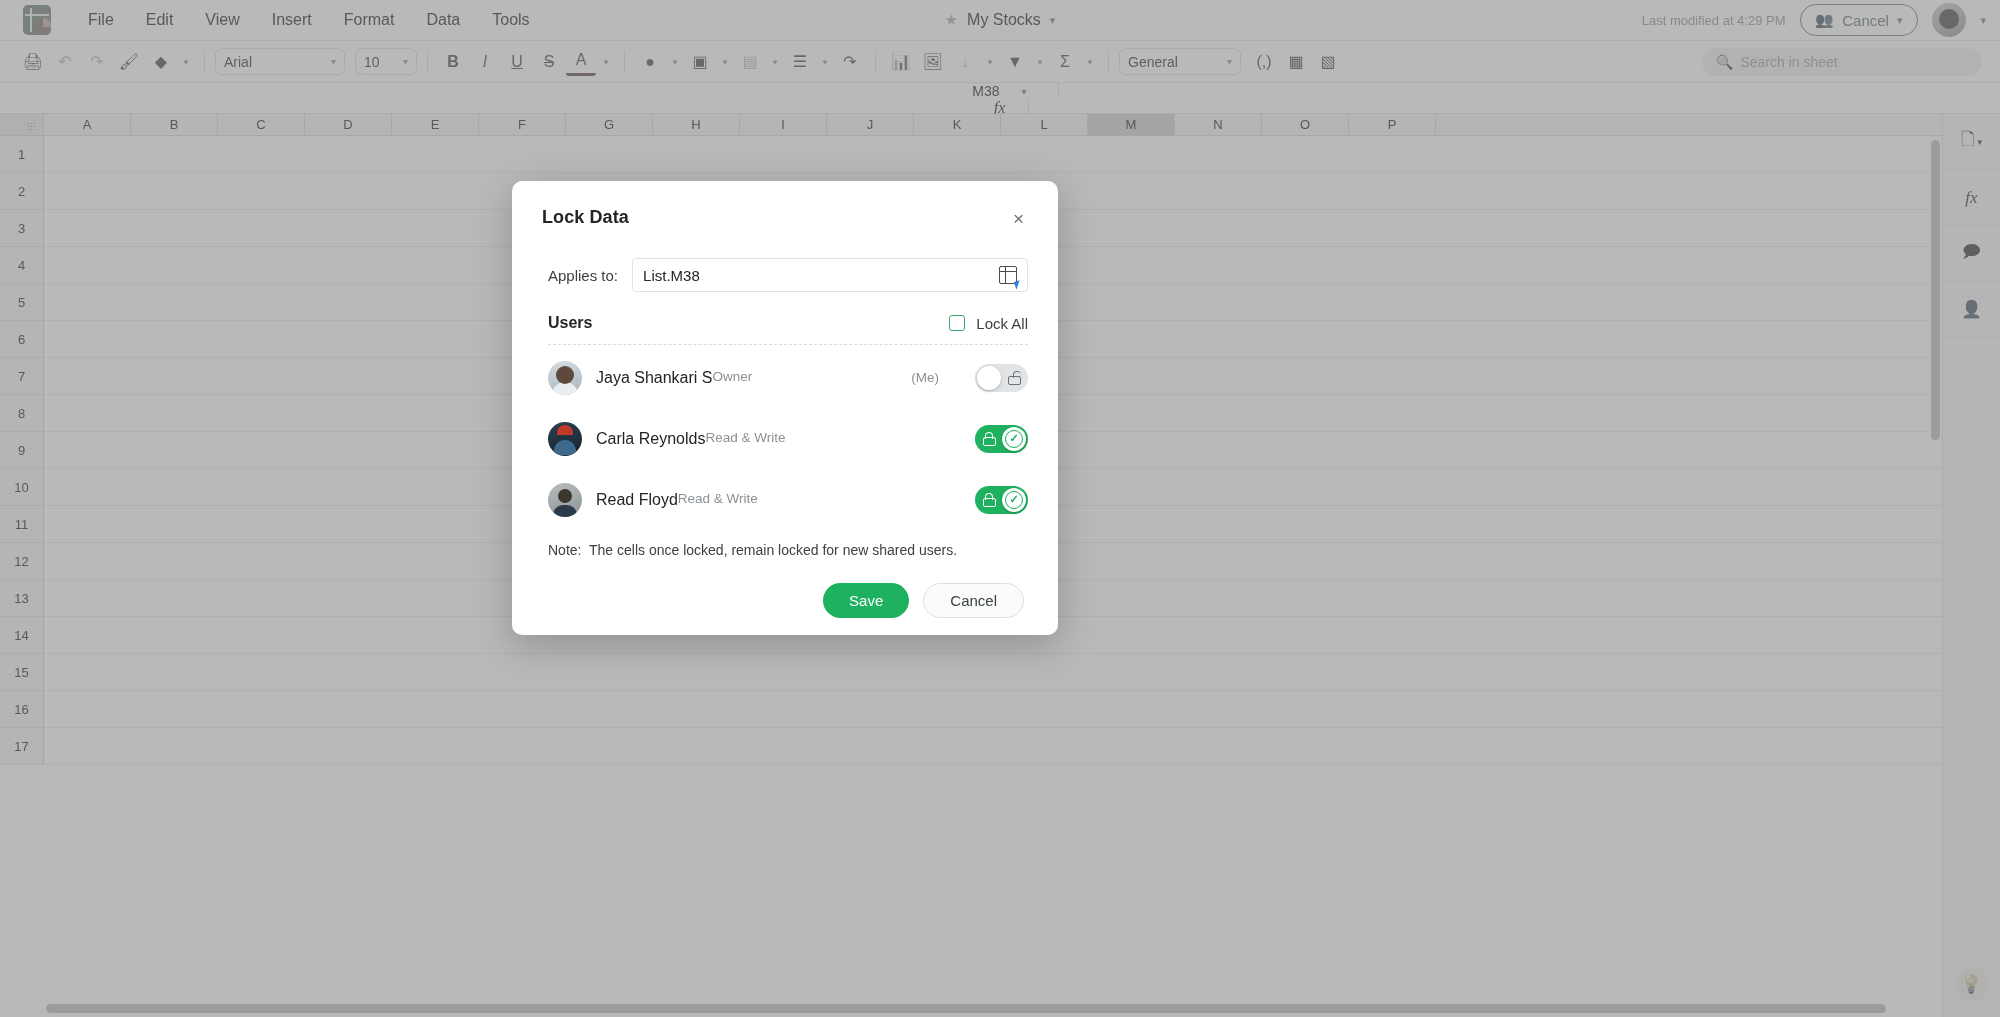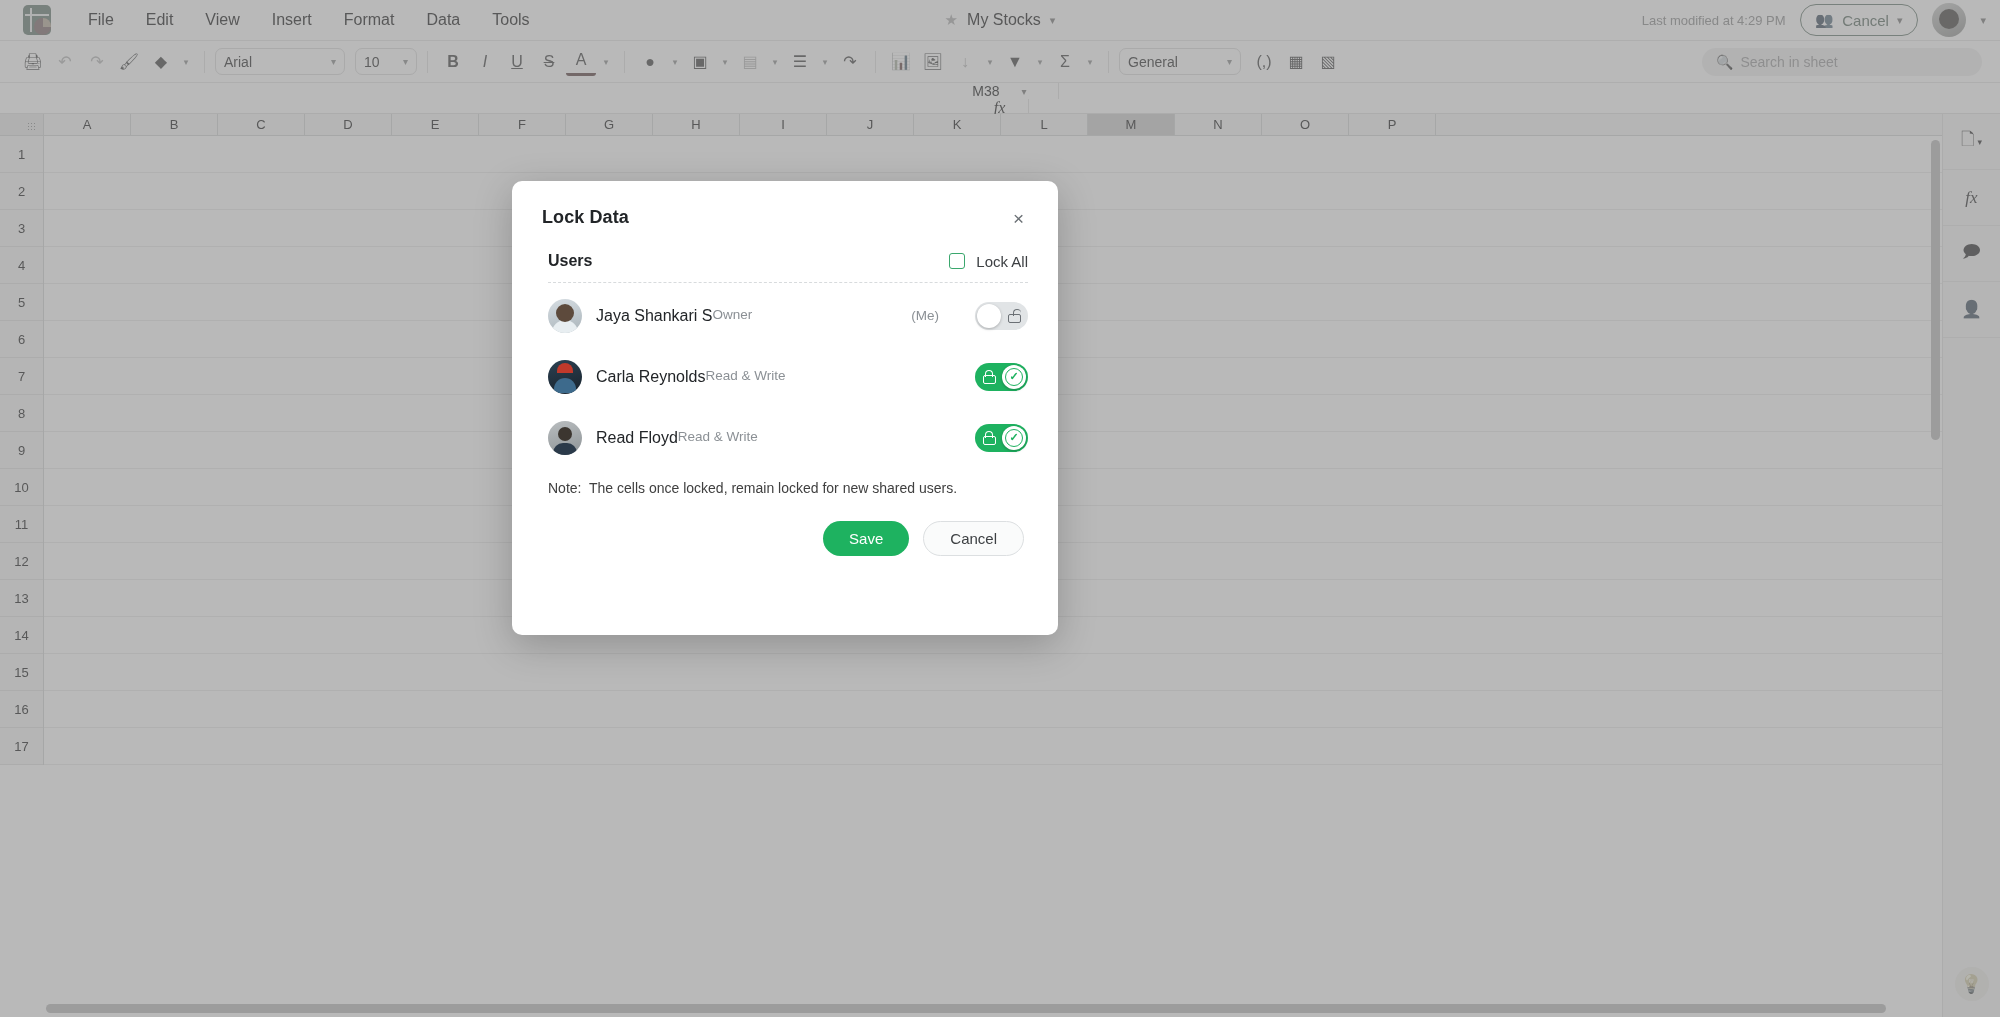--- a/index.html
+++ b/index.html
@@ -494,20 +494,30 @@
 
   <div id="scrim"></div>
 
   <div class="modal">
 
     <div class="modal-head">
       <div class="modal-title">Lock Data</div>
       <div class="close-x">×</div>
     </div>
 
+    <div class="applies-row">
+      <div class="applies-label">Applies to:</div>
+      <div class="applies-field">
+        <span>List.M38</span>
+        <span class="range-pick">
+          <span class="gr"></span>
+            <span class="cur"></span>
+        </span>
+      </div>
+    </div>
 
     <div class="users-row">
       <div class="users-label">Users</div>
       <div class="lockall">
         <span class="chk"></span>
         <span class="lockall-label">Lock All</span>
       </div>
     </div>
 
     <div class="divider"></div>

